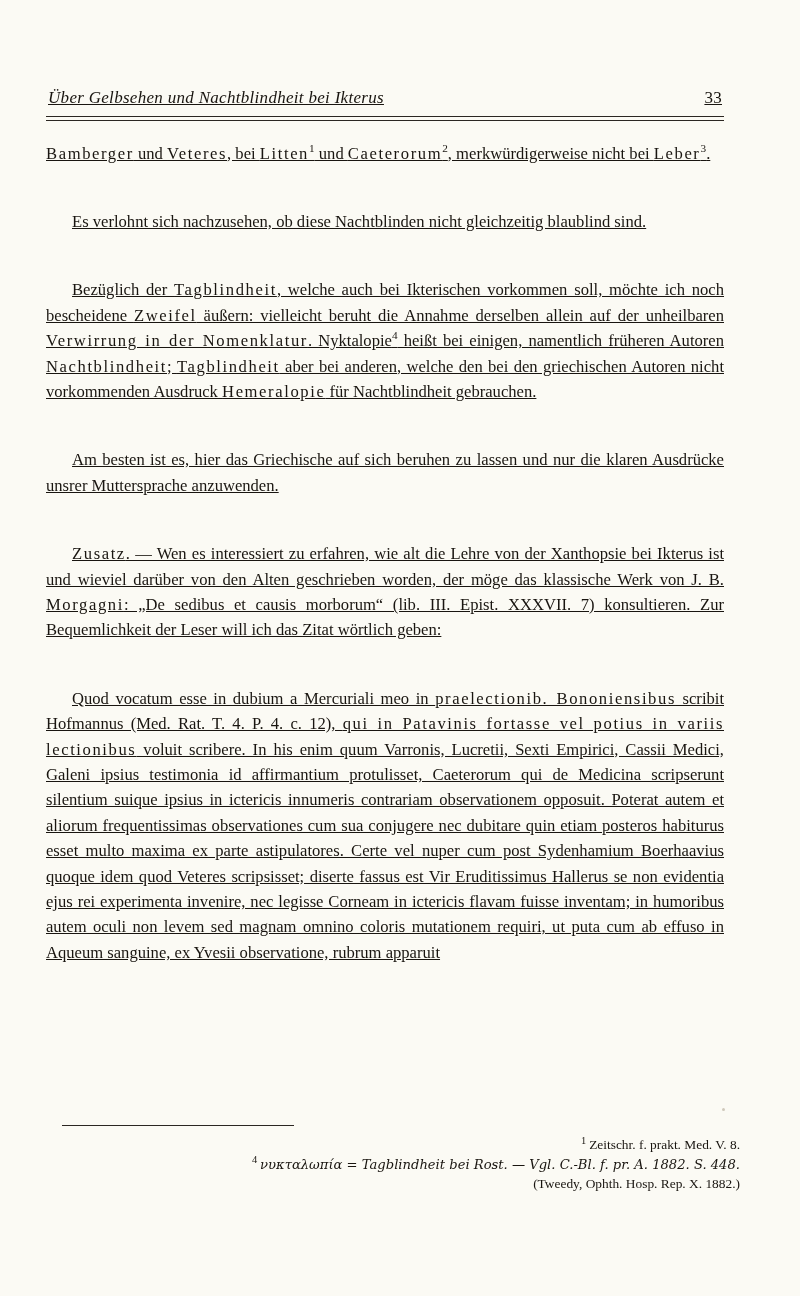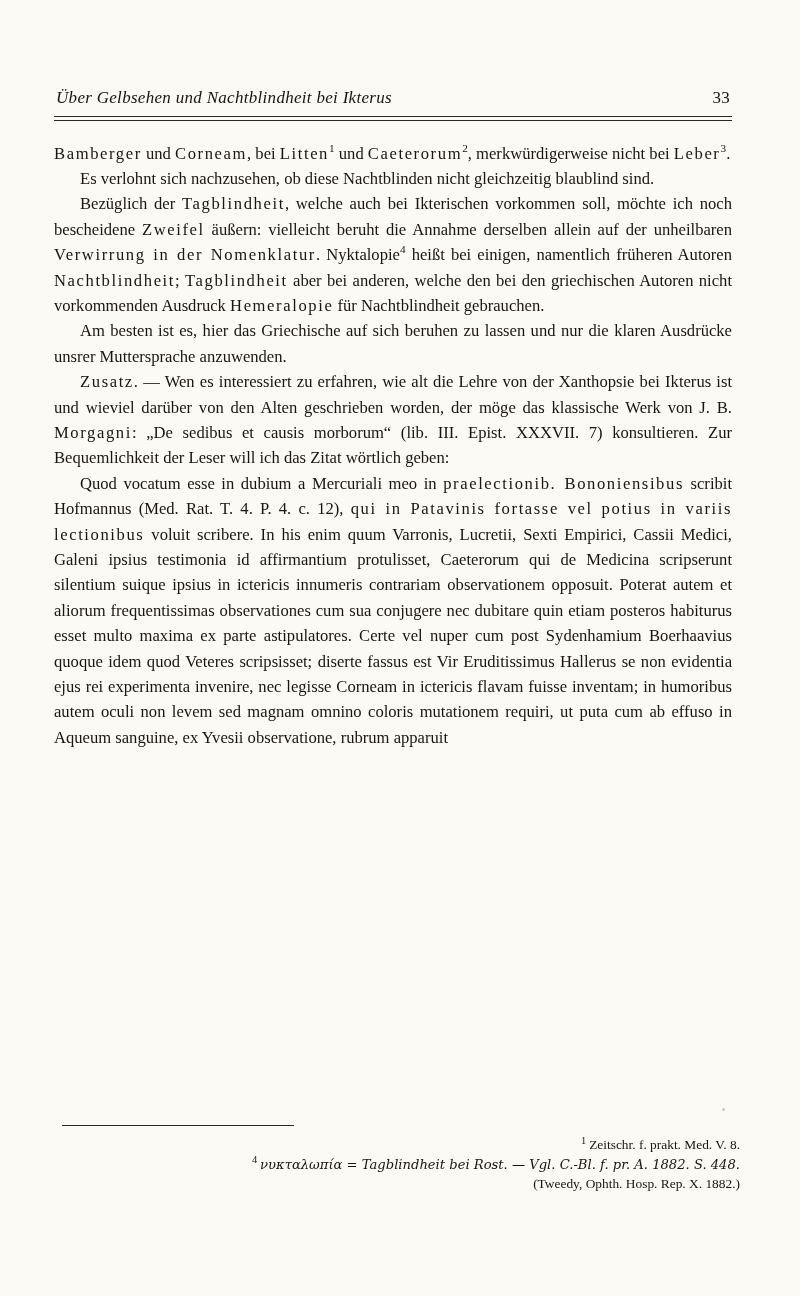--- a/index.html
+++ b/index.html
@@ -17,23 +17,24 @@
   }
   .page {
     position: absolute;
     left: 0; top: 0;
     width: 800px;
     height: 1296px;
     background: #fbfaf4;
   }
   .content {
     position: absolute;
-    left: 54px;
+    left: 46px;
     top: 88px;
     width: 678px;
+    text-decoration: underline;
   }
   
   .runhead {
     display: flex;
     align-items: baseline;
     justify-content: space-between;
     font-size: 16.5px;
     letter-spacing: 0.3px;
     padding: 0 2px 8px 2px;
   }
@@ -57,20 +58,21 @@
     text-align: justify;
     text-justify: inter-word;
     hyphens: manual;
   }
   .body p {
     margin: 0;
     text-indent: 0;
   }
   .body p.ind {
     text-indent: 26px;
+    margin-top: 43px;
   }
   .sp { letter-spacing: 1.6px; }
   sup {
     font-size: 0.68em;
     vertical-align: super;
     line-height: 0;
   }
   
   .footnotes {
     position: absolute;
@@ -122,21 +124,21 @@
 
   <div class="content">
 
     <div class="runhead">
       <span class="runhead-title">Über Gelbsehen und Nachtblindheit bei Ikterus</span>
       <span class="runhead-pageno">33</span>
     </div>
     <div class="rule-double"></div>
 
     <div class="body">
-      <p><span class="sp">Bamberger</span> und <span class="sp">Corneam</span>, bei <span class="sp">Litten</span><sup>1</sup> und <span class="sp">Caeterorum</span><sup>2</sup>, merkwürdigerweise nicht bei <span class="sp">Leber</span><sup>3</sup>.</p>
+      <p><span class="sp">Bamberger</span> und <span class="sp">Veteres</span>, bei <span class="sp">Litten</span><sup>1</sup> und <span class="sp">Caeterorum</span><sup>2</sup>, merkwürdigerweise nicht bei <span class="sp">Leber</span><sup>3</sup>.</p>
 
       <p class="ind">Es verlohnt sich nachzusehen, ob diese Nachtblinden nicht gleichzeitig blaublind sind.</p>
 
       <p class="ind">Bezüglich der <span class="sp">Tagblindheit</span>, welche auch bei Ikterischen vorkommen soll, möchte ich noch bescheidene <span class="sp">Zweifel</span> äußern: vielleicht beruht die Annahme derselben allein auf der unheilbaren <span class="sp">Verwirrung in der Nomenklatur</span>. Nyktalopie<sup>4</sup> heißt bei einigen, namentlich früheren Autoren <span class="sp">Nachtblindheit</span>; <span class="sp">Tagblindheit</span> aber bei anderen, welche den bei den griechischen Autoren nicht vorkommenden Ausdruck <span class="sp">Hemeralopie</span> für Nachtblindheit gebrauchen.</p>
 
       <p class="ind">Am besten ist es, hier das Griechische auf sich beruhen zu lassen und nur die klaren Ausdrücke unsrer Muttersprache anzuwenden.</p>
 
       <p class="ind"><span class="sp">Zusatz</span>. — Wen es interessiert zu erfahren, wie alt die Lehre von der Xanthopsie bei Ikterus ist und wieviel darüber von den Alten geschrieben worden, der möge das klassische Werk von J. B. <span class="sp">Morgagni</span>: „De sedibus et causis morborum“ (lib. III. Epist. XXXVII. 7) konsultieren. Zur Bequemlichkeit der Leser will ich das Zitat wörtlich geben:</p>
 
 

